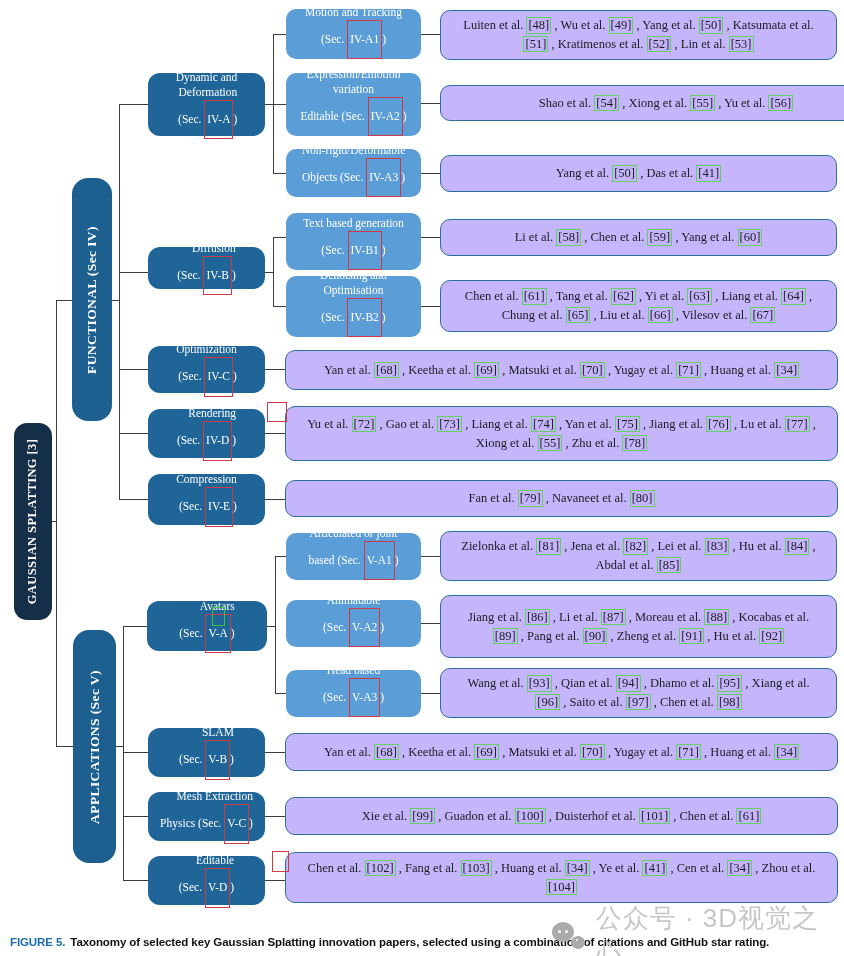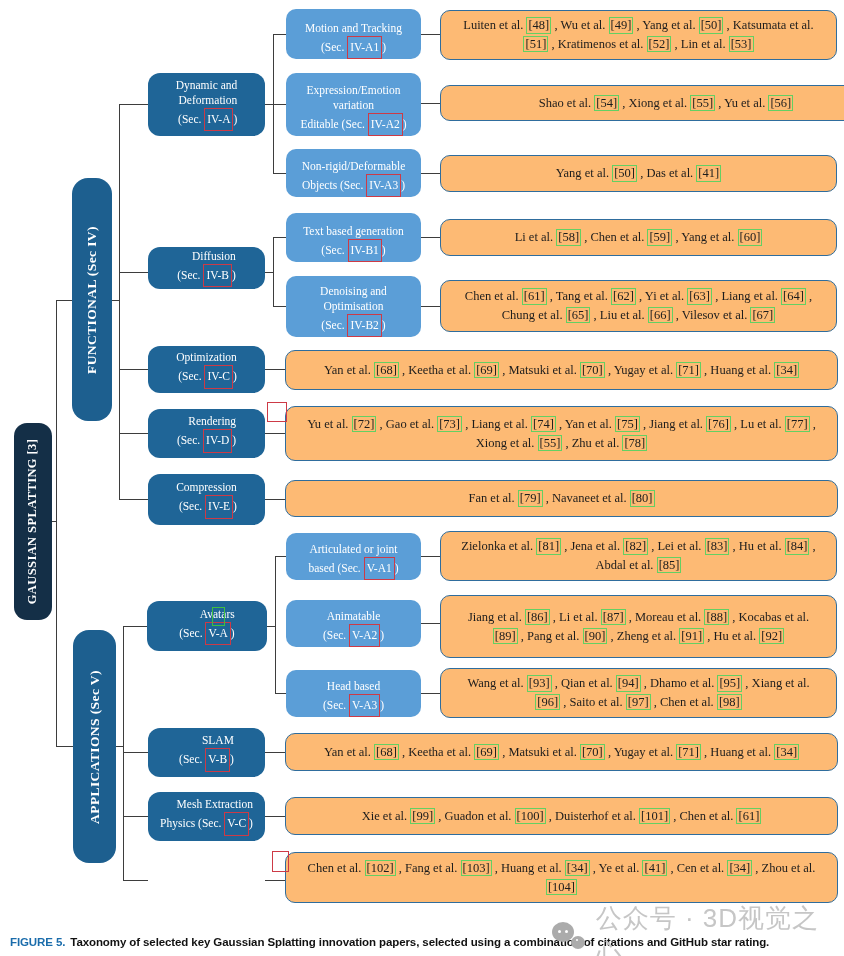--- a/index.html
+++ b/index.html
@@ -27,23 +27,23 @@
   .rootbox{background:var(--root-bg);border-radius:13px;}
   .secbox{background:var(--sec-bg);border-radius:16px;}
   .l2{background:var(--l2-bg);border-radius:12px;font-size:11.5px;}
   .l3{background:var(--l3-bg);border-radius:10px;font-size:11.5px;align-items:flex-end;}
   .nlabel{white-space:pre-line;line-height:1.3;}
   .l2 .nlabel{text-align:right;}
   .l3 .nlabel{text-align:center;}
   .vlabel{transform:rotate(-90deg);white-space:nowrap;font-weight:bold;
           font-size:13.5px;letter-spacing:0.4px;}
   .rootbox .vlabel{font-size:12.5px;}
-  .seclink{border:1.5px solid var(--red);padding:4px 2px;display:inline-block;line-height:1.15;}
-  
-  .cite-box{position:absolute;background:#fdba74;border:1.2px solid var(--cite-border);
+  .seclink{border:1.5px solid var(--red);padding:12px 2px;display:inline-block;line-height:1.15;}
+  
+  .cite-box{position:absolute;background:#c4b5fd;border:1.2px solid var(--cite-border);
             border-radius:10px;display:flex;align-items:center;justify-content:center;
             font-size:12.5px;color:#1c1c1c;box-sizing:border-box;}
   .cite-text{text-align:center;line-height:1.5;padding:2px 18px;}
   .cnum{border:1px solid var(--green);padding:0 1px;display:inline-block;line-height:1.15;}
   
   .redrect,.greenrect{position:absolute;box-sizing:border-box;background:transparent;}
   .redrect{border:1.5px solid var(--red);}
   .greenrect{border:1.5px solid #3fbf3f;}
   
   .caption{position:absolute;left:10px;top:936px;width:824px;
@@ -154,35 +154,39 @@
 (Sec. </span><span class="seclink">V-A</span><span>)</span></div>
   </div>
   <div class="node l2" style="left:148px;top:728px;width:117px;height:49px">
     <div class="nlabel"><span>SLAM
 (Sec. </span><span class="seclink">V-B</span><span>)</span></div>
   </div>
   <div class="node l2" style="left:148px;top:792px;width:117px;height:49px">
     <div class="nlabel"><span>Mesh Extraction
 Physics (Sec. </span><span class="seclink">V-C</span><span>)</span></div>
   </div>
+  <div class="node l2" style="left:148px;top:856px;width:117px;height:49px">
+    <div class="nlabel"><span>Editable
+(Sec. </span><span class="seclink">V-D</span><span>)</span></div>
+  </div>
 
   <div class="node l3" style="left:286px;top:9px;width:135px;height:50px">
     <div class="nlabel"><span>Motion and Tracking
 (Sec. </span><span class="seclink">IV-A1</span><span>)</span></div>
   </div>
   <div class="node l3" style="left:286px;top:73px;width:135px;height:63px">
     <div class="nlabel"><span>Expression/Emotion
 variation
 Editable (Sec. </span><span class="seclink">IV-A2</span><span>)</span></div>
   </div>
   <div class="node l3" style="left:286px;top:149px;width:135px;height:48px">
     <div class="nlabel"><span>Non-rigid/Deformable
 Objects (Sec. </span><span class="seclink">IV-A3</span><span>)</span></div>
   </div>
-  <div class="node l3" style="left:286px;top:213px;width:135px;height:49px">
+  <div class="node l3" style="left:286px;top:213px;width:135px;height:57px">
     <div class="nlabel"><span>Text based generation
 (Sec. </span><span class="seclink">IV-B1</span><span>)</span></div>
   </div>
   <div class="node l3" style="left:286px;top:276px;width:135px;height:61px">
     <div class="nlabel"><span>Denoising and
 Optimisation
 (Sec. </span><span class="seclink">IV-B2</span><span>)</span></div>
   </div>
   <div class="node l3" style="left:286px;top:533px;width:135px;height:47px">
     <div class="nlabel"><span>Articulated or joint

